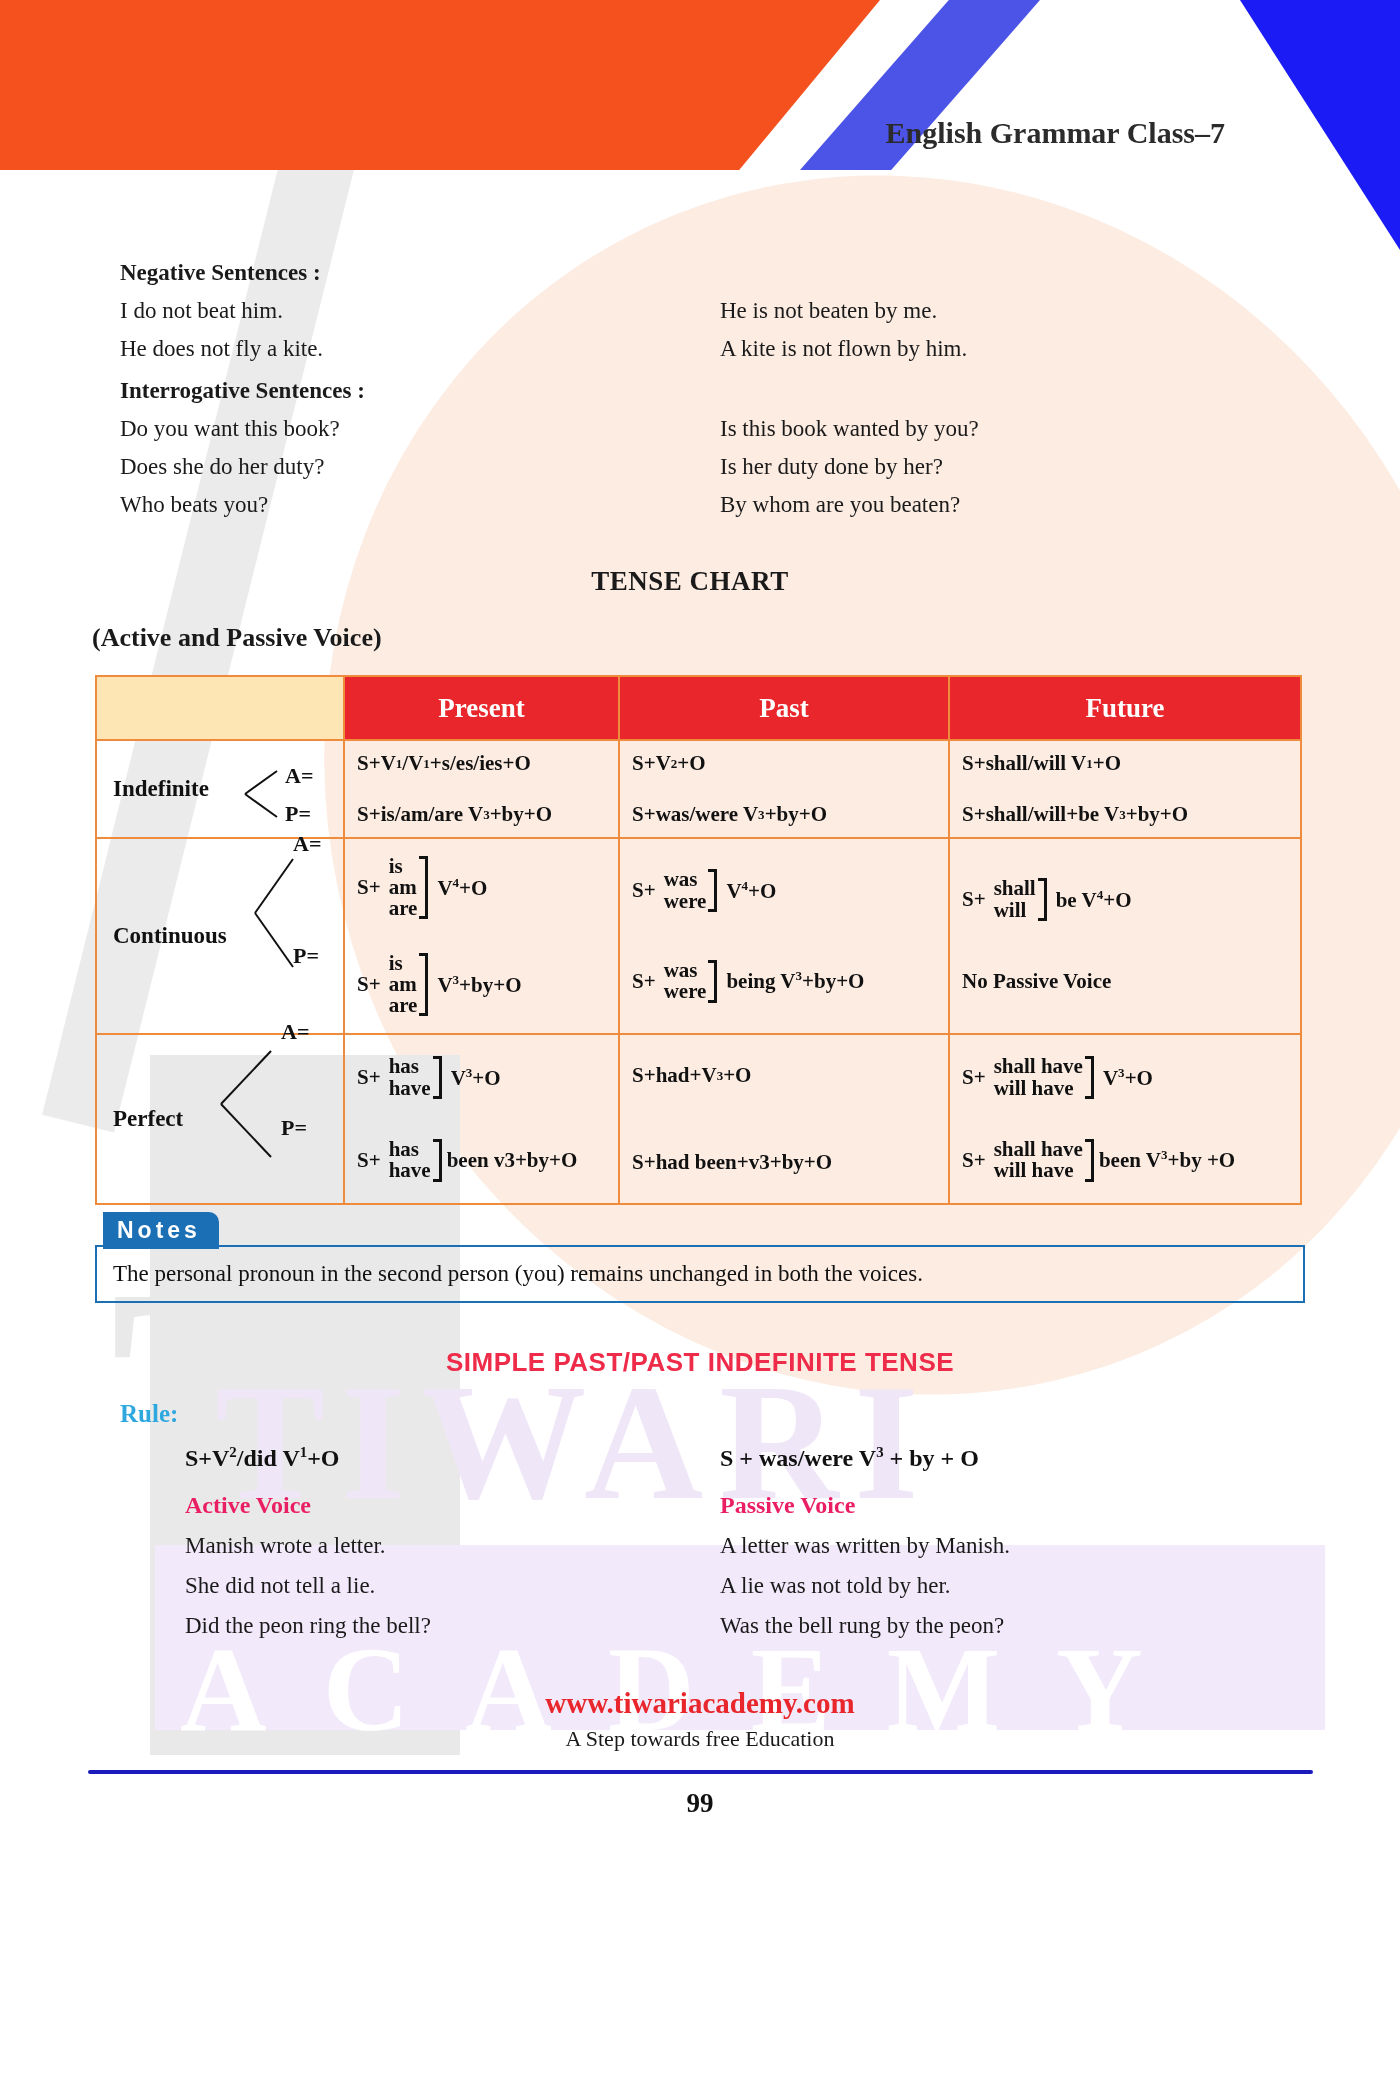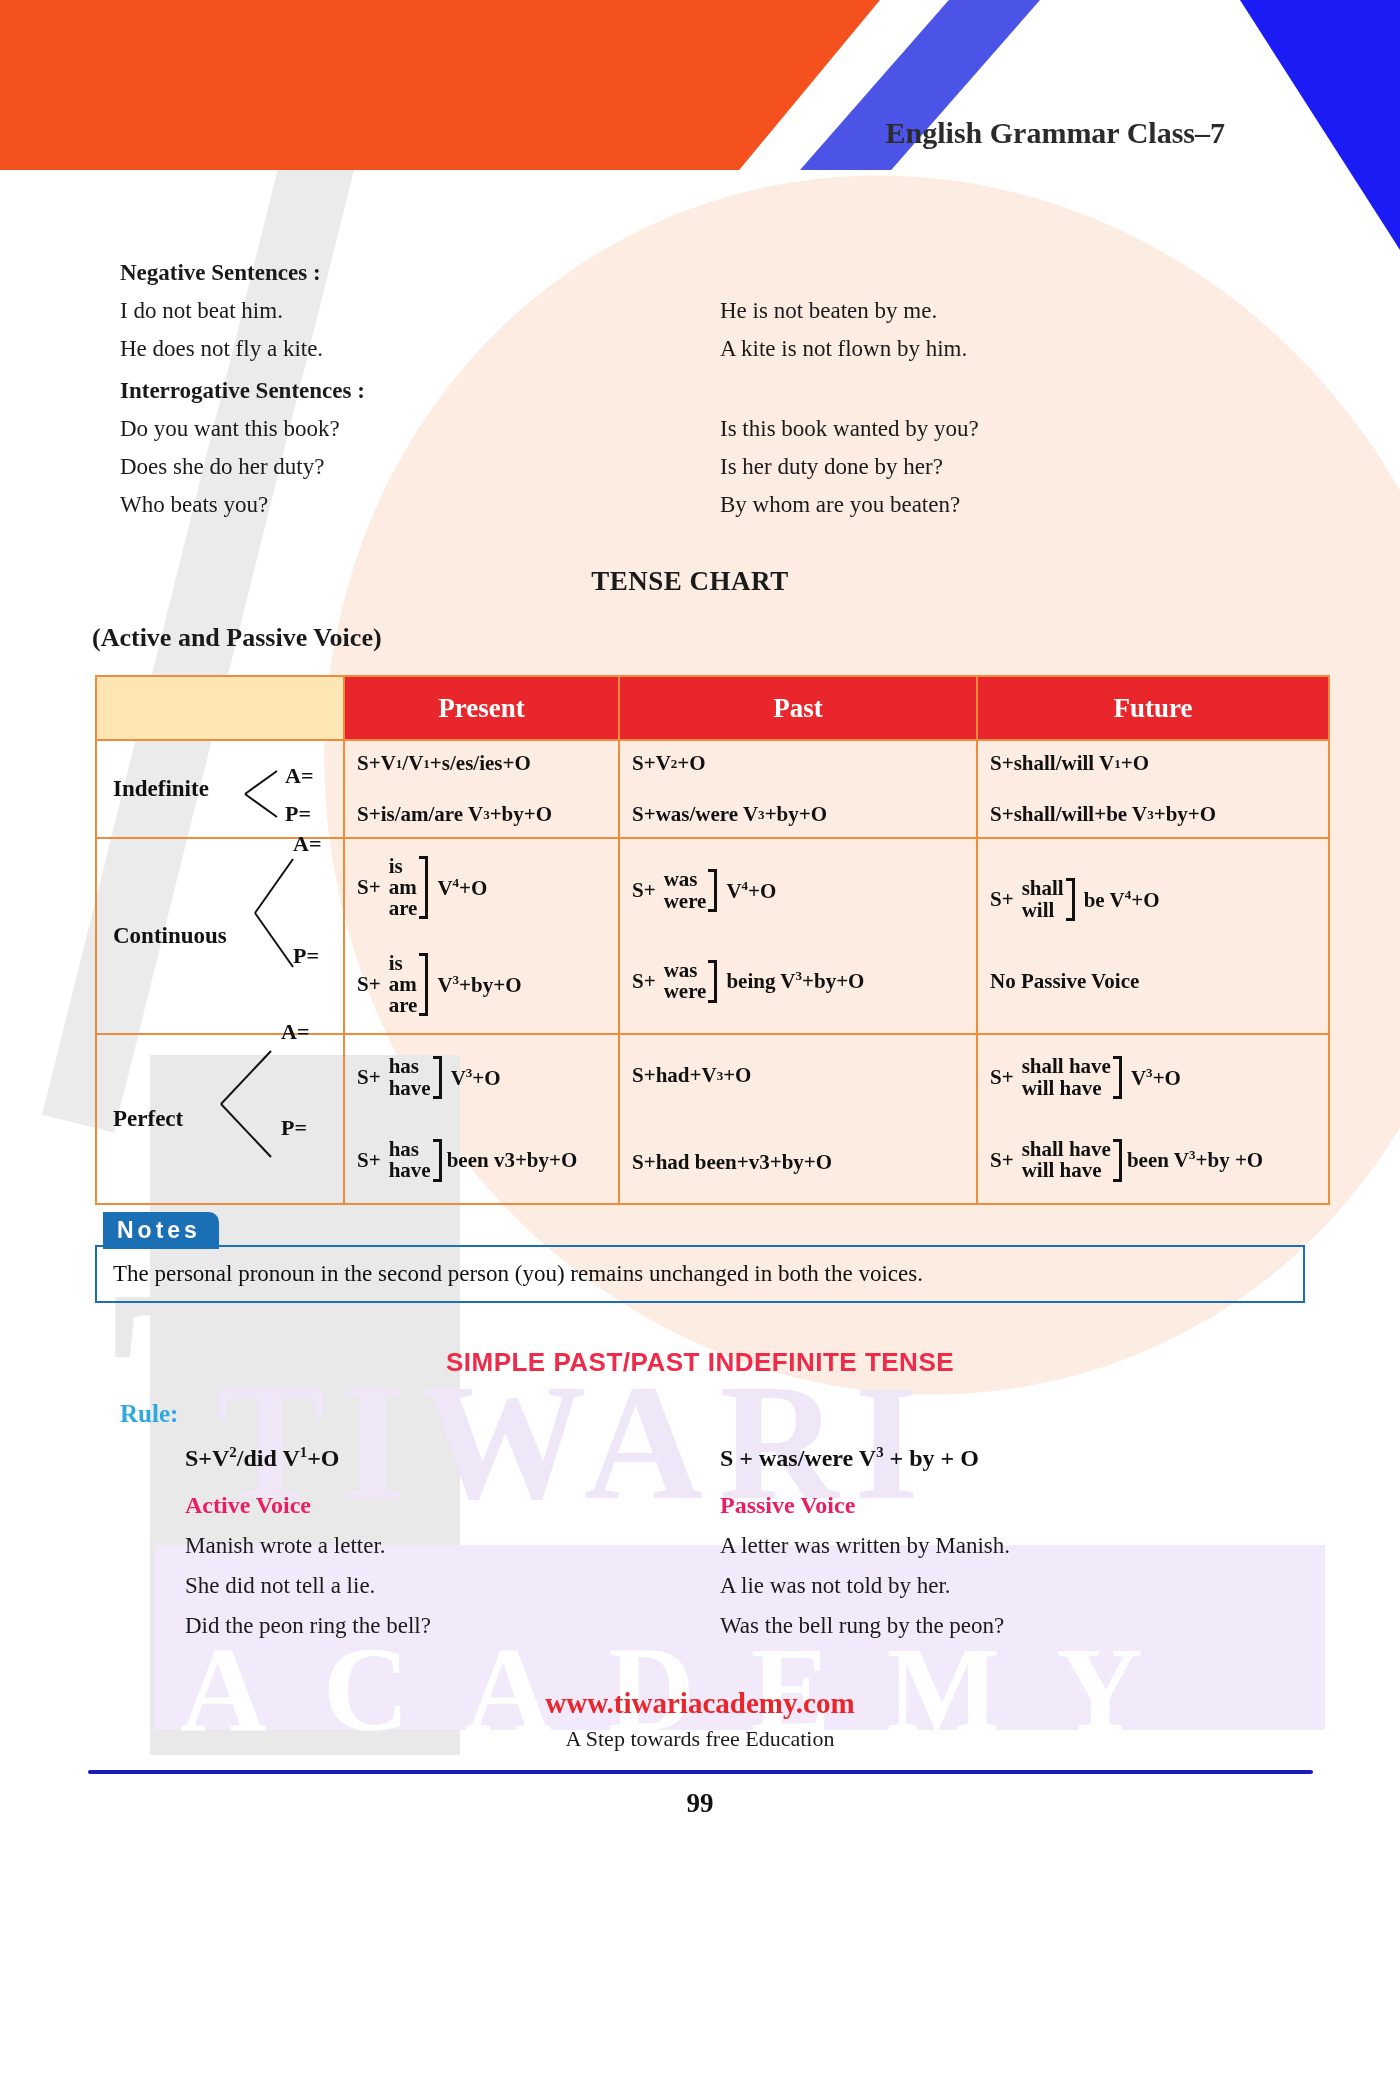--- a/index.html
+++ b/index.html
@@ -187,21 +187,21 @@
     font-size: 27px;
     font-weight: bold;
     text-align: center;
     font-family: "Liberation Serif", serif;
   }
   #tense-table thead th.corner {
     background: #fde6b4;
   }
   .col-row-label { width: 248px; }
   .col-present   { width: 275px; }
-  .col-past      { width: 358px; }
+  .col-past      { width: 330px; }
   .col-future    { width: 352px; }
 
   .rowlabel-cell {
     position: relative;
     height: 100%;
     padding: 10px 10px 10px 16px;
   }
   .rowlabel-wrap {
     position: relative;
     display: flex;

